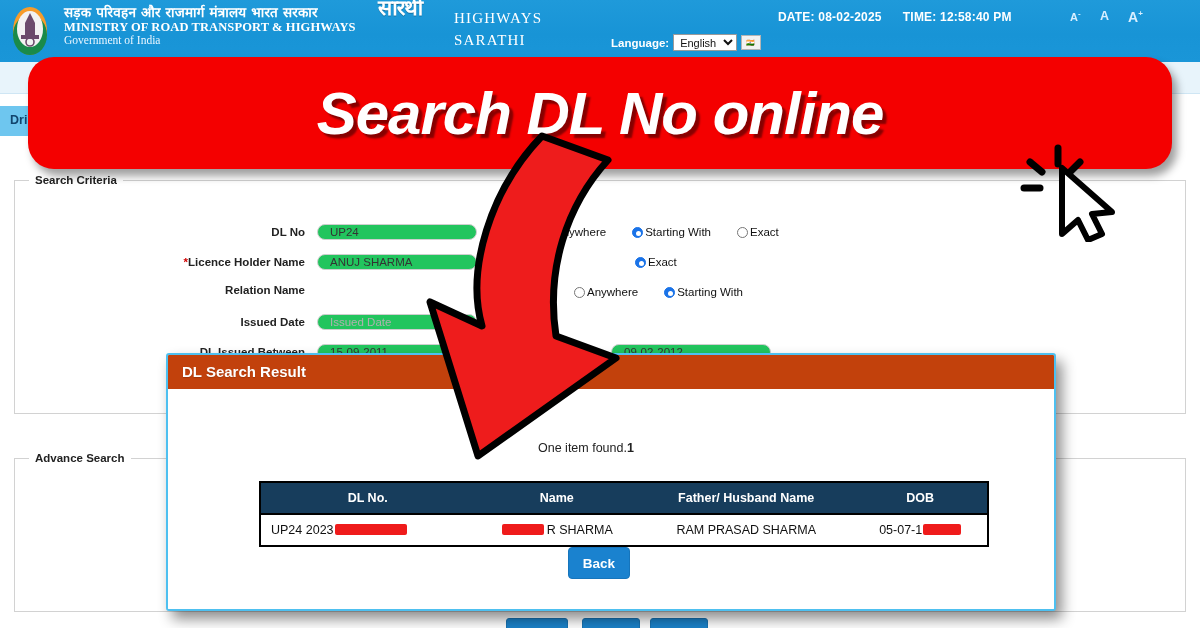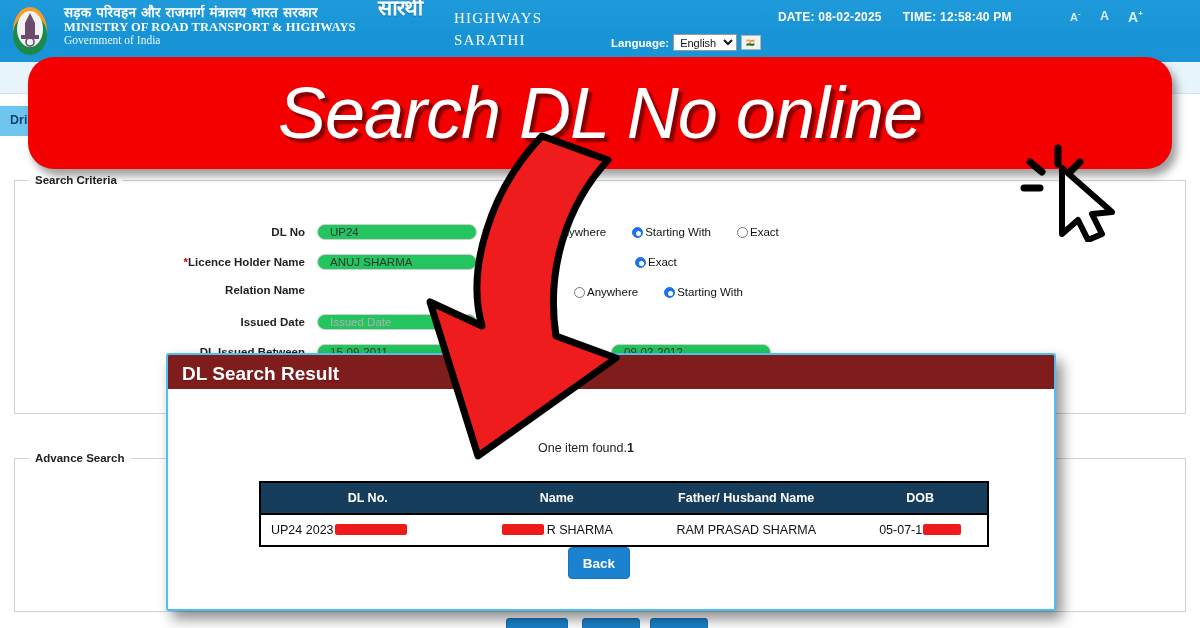--- a/index.html
+++ b/index.html
@@ -135,22 +135,22 @@
   }
 
   
   .modal {
     position: absolute; left: 166px; top: 353px; width: 890px; height: 258px;
     background: #ffffff; border: 2px solid #4ec0f0; border-radius: 3px;
     box-shadow: 6px 8px 14px rgba(0,0,0,.45);
     overflow: hidden;
   }
   .modal-head {
-    height: 34px; background: #7f1d1d; color: #ffffff;
-    font-size: 19px; font-weight: 700; padding: 8px 0 0 14px;
+    height: 34px; background: #c2410c; color: #ffffff;
+    font-size: 15px; font-weight: 700; padding: 8px 0 0 14px;
     text-shadow: 0 1px 1px rgba(0,0,0,.18);
   }
   .modal-body { position: relative; height: 222px; background: #fff; }
   .found {
     position: absolute; left: 370px; top: 52px; font-size: 12.5px; color: #222;
   }
   .found b { font-weight: 700; }
   .rtable {
     position: absolute; left: 91px; top: 92px; width: 730px;
     border-collapse: collapse; border: 2px solid #000;
@@ -177,21 +177,21 @@
 
   
   .banner {
     position: absolute; left: 28px; top: 57px; width: 1144px; height: 112px;
     background: #f40000; border-radius: 26px;
     box-shadow: 5px 7px 9px rgba(0,0,0,.38);
     display: flex; align-items: center; justify-content: center;
     z-index: 40;
   }
   .banner-text {
-    color: #ffffff; font-size: 72px; font-weight: 400; font-style: italic;
+    color: #ffffff; font-size: 60px; font-weight: 700; font-style: italic;
     letter-spacing: -1px; white-space: nowrap;
     text-shadow: 4px 4px 2px rgba(0,0,0,.45);
     font-family: "Liberation Sans", sans-serif;
   }
 
   
   .arrow-svg { position: absolute; left: 370px; top: 130px; z-index: 45; }
   .cursor-svg { position: absolute; left: 1018px; top: 142px; z-index: 46; }
 </style>
 </head>

